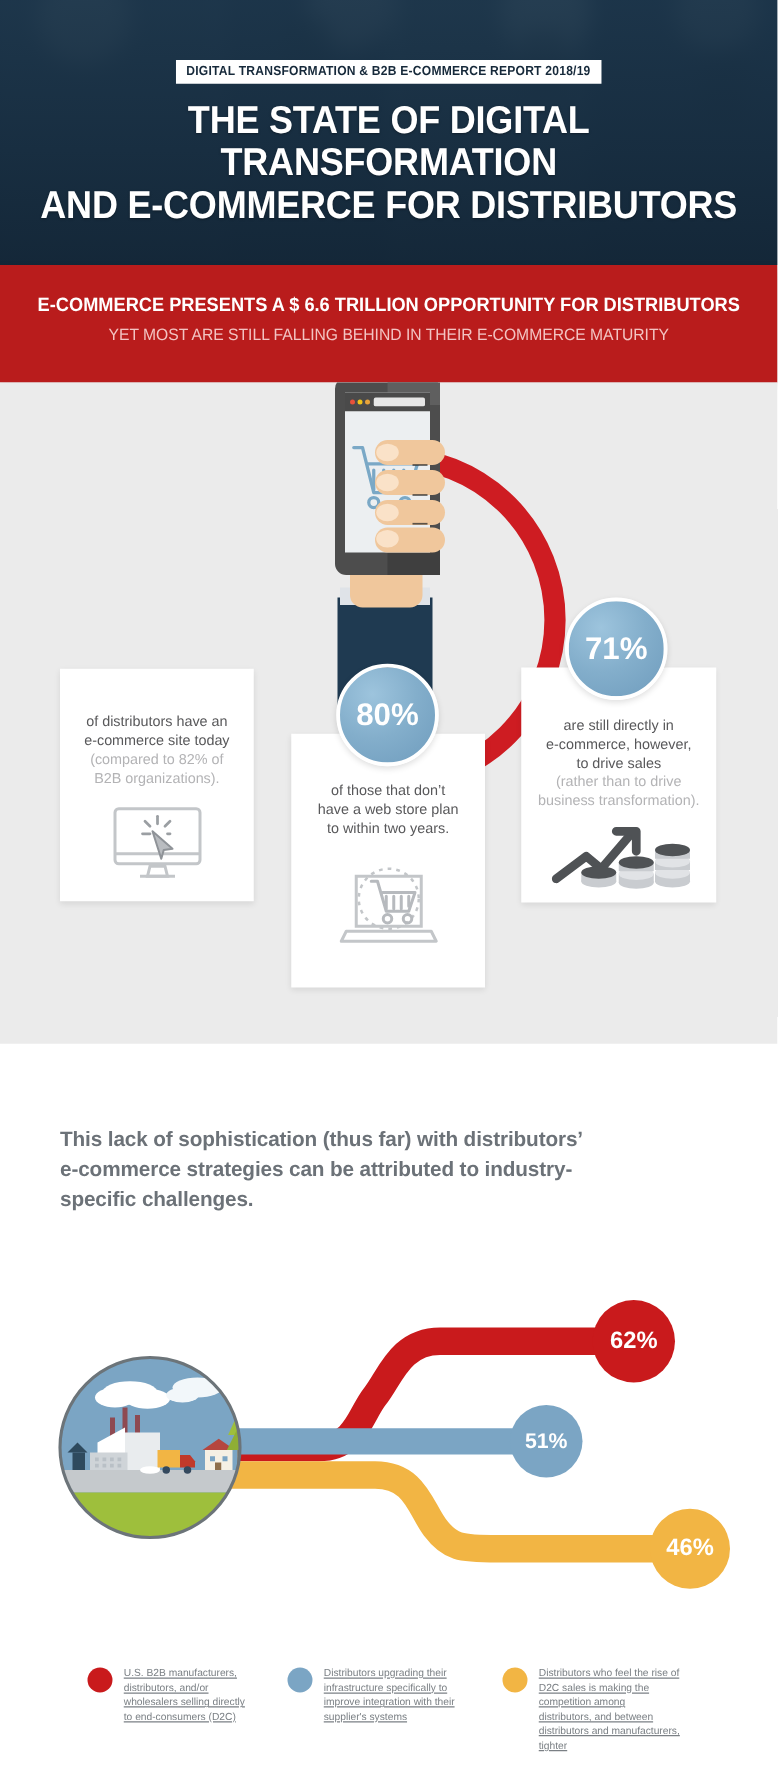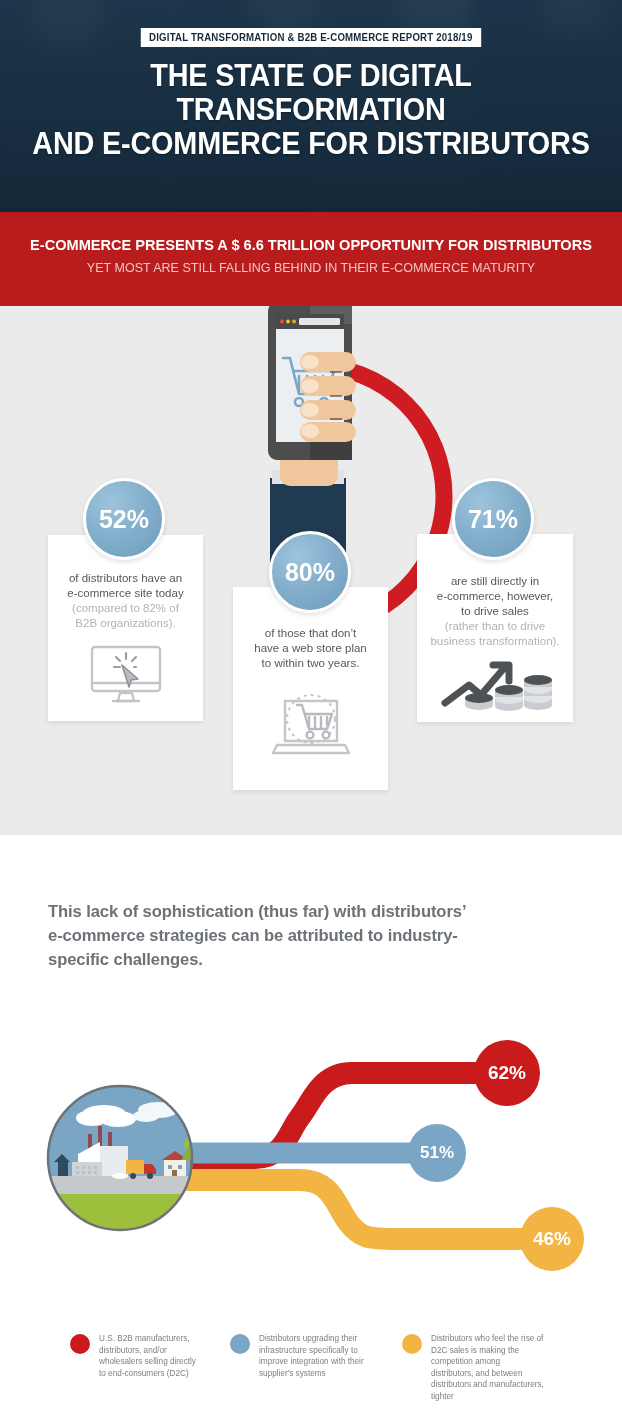--- a/index.html
+++ b/index.html
@@ -20,21 +20,21 @@
     position:absolute; border-radius:50%; filter:blur(9px); opacity:.55;
   }
   .hero-photo .rect { position:absolute; filter:blur(7px); opacity:.45; }
   .hero-tint {
     position:absolute; inset:0;
     background:linear-gradient(180deg, rgba(26,51,72,.86) 0%, rgba(22,44,63,.92) 55%, rgba(19,38,55,.96) 100%);
   }
   .hero-inner {
     position:absolute; left:0; top:0; width:622px; height:212px;
     display:flex; flex-direction:column; align-items:center; justify-content:flex-start;
-    padding-top:28px;
+    padding-top:48px;
   }
   .kicker {
     background:#ffffff; color:#16293a;
     font-size:10.5px; font-weight:bold; letter-spacing:.2px;
     padding:3px 9px 3px 9px; line-height:13px;
     transform:scaleX(.92); transform-origin:center;
     white-space:nowrap;
   }
   .hero-title {
     margin-top:12px; color:#ffffff; text-align:center;
@@ -98,21 +98,21 @@
   .pipe-val {
     position:absolute; color:#ffffff; font-weight:bold;
     display:flex; align-items:center; justify-content:center;
     border-radius:50%;
   }
 
   
   .legend { position:absolute; left:0; top:1325px; width:622px; height:100px; }
   .legend-item { position:absolute; display:flex; gap:9px; }
   .legend-dot { width:20px; height:20px; border-radius:50%; flex:none; margin-top:1px; }
-  .legend-text { color:#7b8085; font-size:8.2px; line-height:11.6px; }
+  .legend-text { color:#7b8085; font-size:8.2px; line-height:11.6px;text-decoration:underline; }
 
   .fill { width:100%; height:100%; display:block; }
 </style>
 </head>
 <body>
 
 <div class="hero">
   <div class="hero-photo">
     <div class="rect" style="left:-10px;top:-10px;width:190px;height:232px;background:#4d6679;"></div>
     <div class="rect" style="left:170px;top:-10px;width:150px;height:232px;background:#3d5568;"></div>
@@ -273,21 +273,20 @@
         <rect x="89" y="43" width="28" height="7" fill="#c9ccd0"></rect>
         <ellipse cx="103" cy="43" rx="14" ry="5" fill="#e1e3e6"></ellipse>
         <rect x="89" y="34" width="28" height="7" fill="#c9ccd0"></rect>
         <ellipse cx="103" cy="34" rx="14" ry="5" fill="#e1e3e6"></ellipse>
         <rect x="89" y="25" width="28" height="7" fill="#c9ccd0"></rect>
         <ellipse cx="103" cy="25" rx="14" ry="5" fill="#4f5255"></ellipse>
       </g>
     </svg>
   </div>
 
-  <div class="bubble" style="left:83px; top:172px; width:82px; height:82px; font-size:25px;">52%</div>
 
   <div class="bubble" style="left:269px; top:225px; width:82px; height:82px; font-size:25px;">80%</div>
 
   <div class="bubble" style="left:452px; top:172px; width:82px; height:82px; font-size:25px;">71%</div>
 </div>
 
 <div class="leadin">
   <div>This lack of sophistication (thus far) with distributors’</div>
   <div>e-commerce strategies can be attributed to industry-</div>
   <div>specific challenges.</div>

